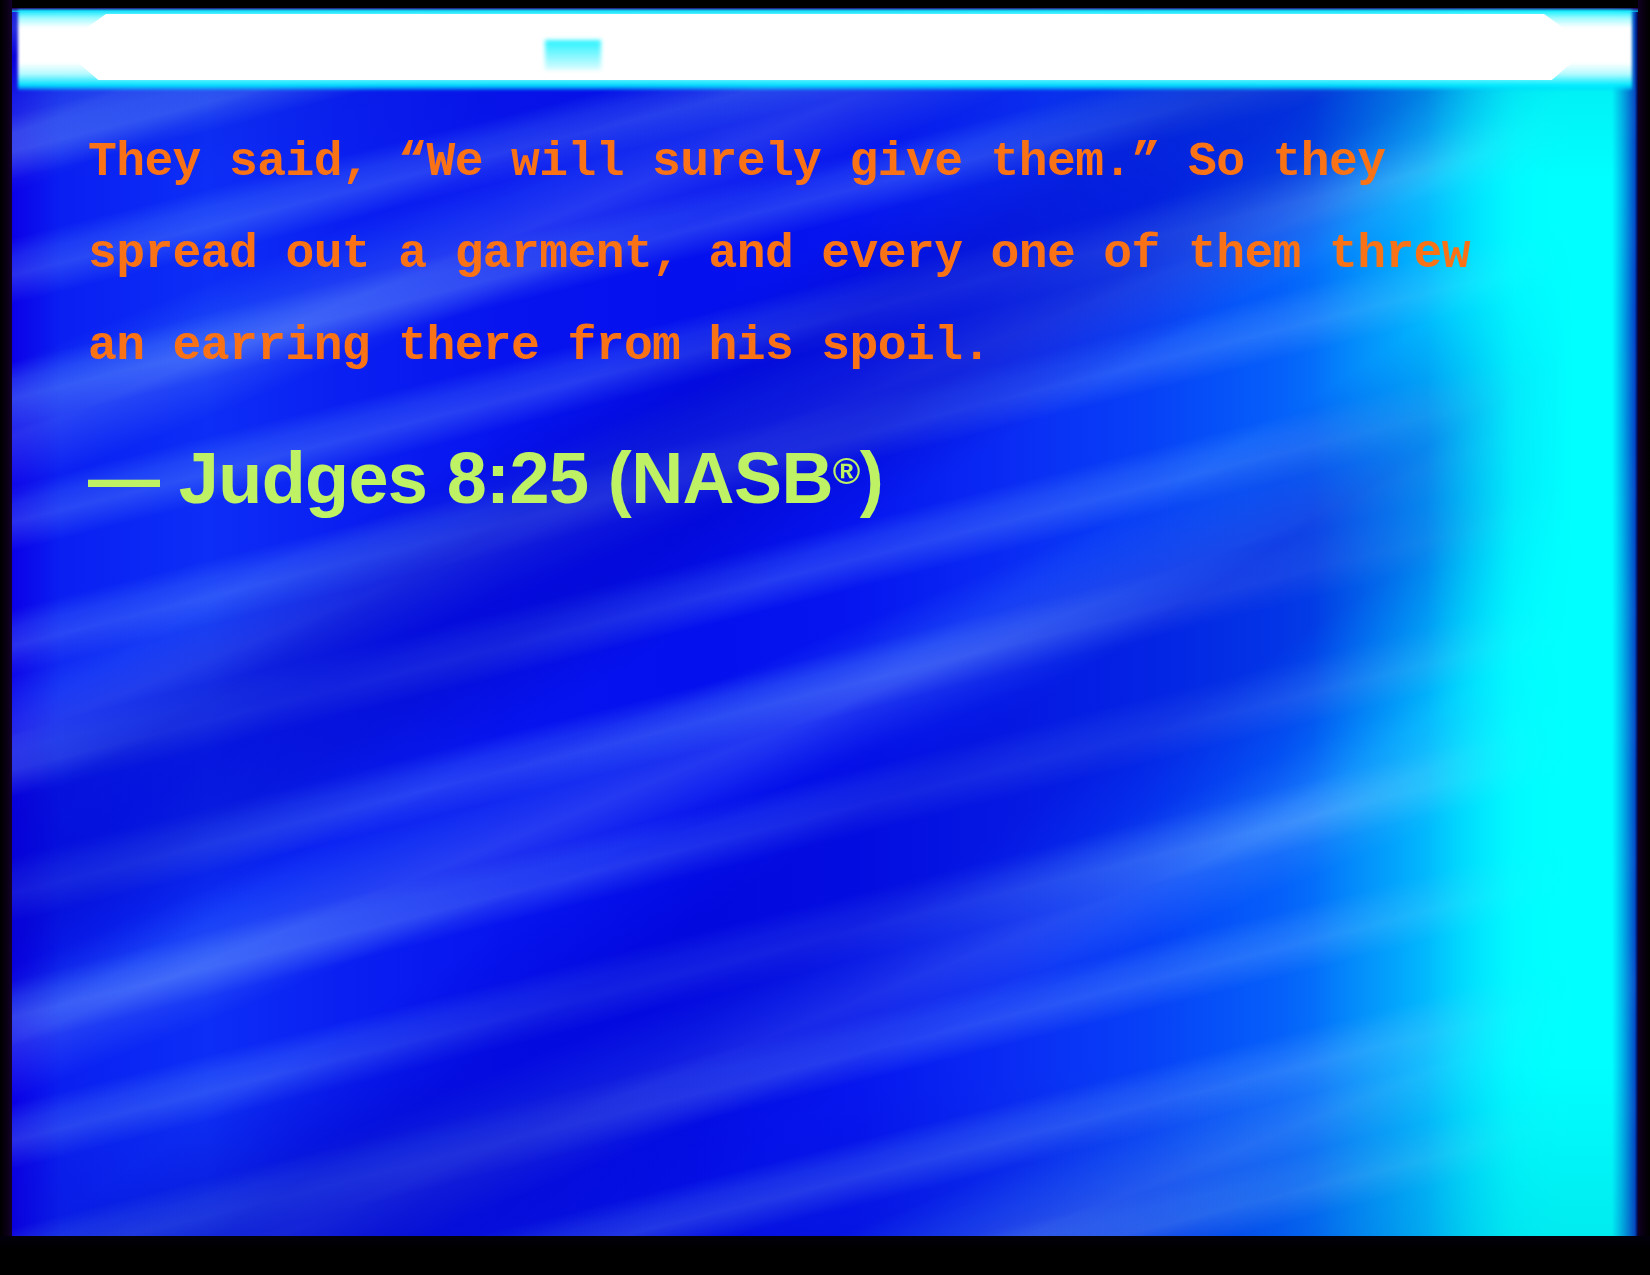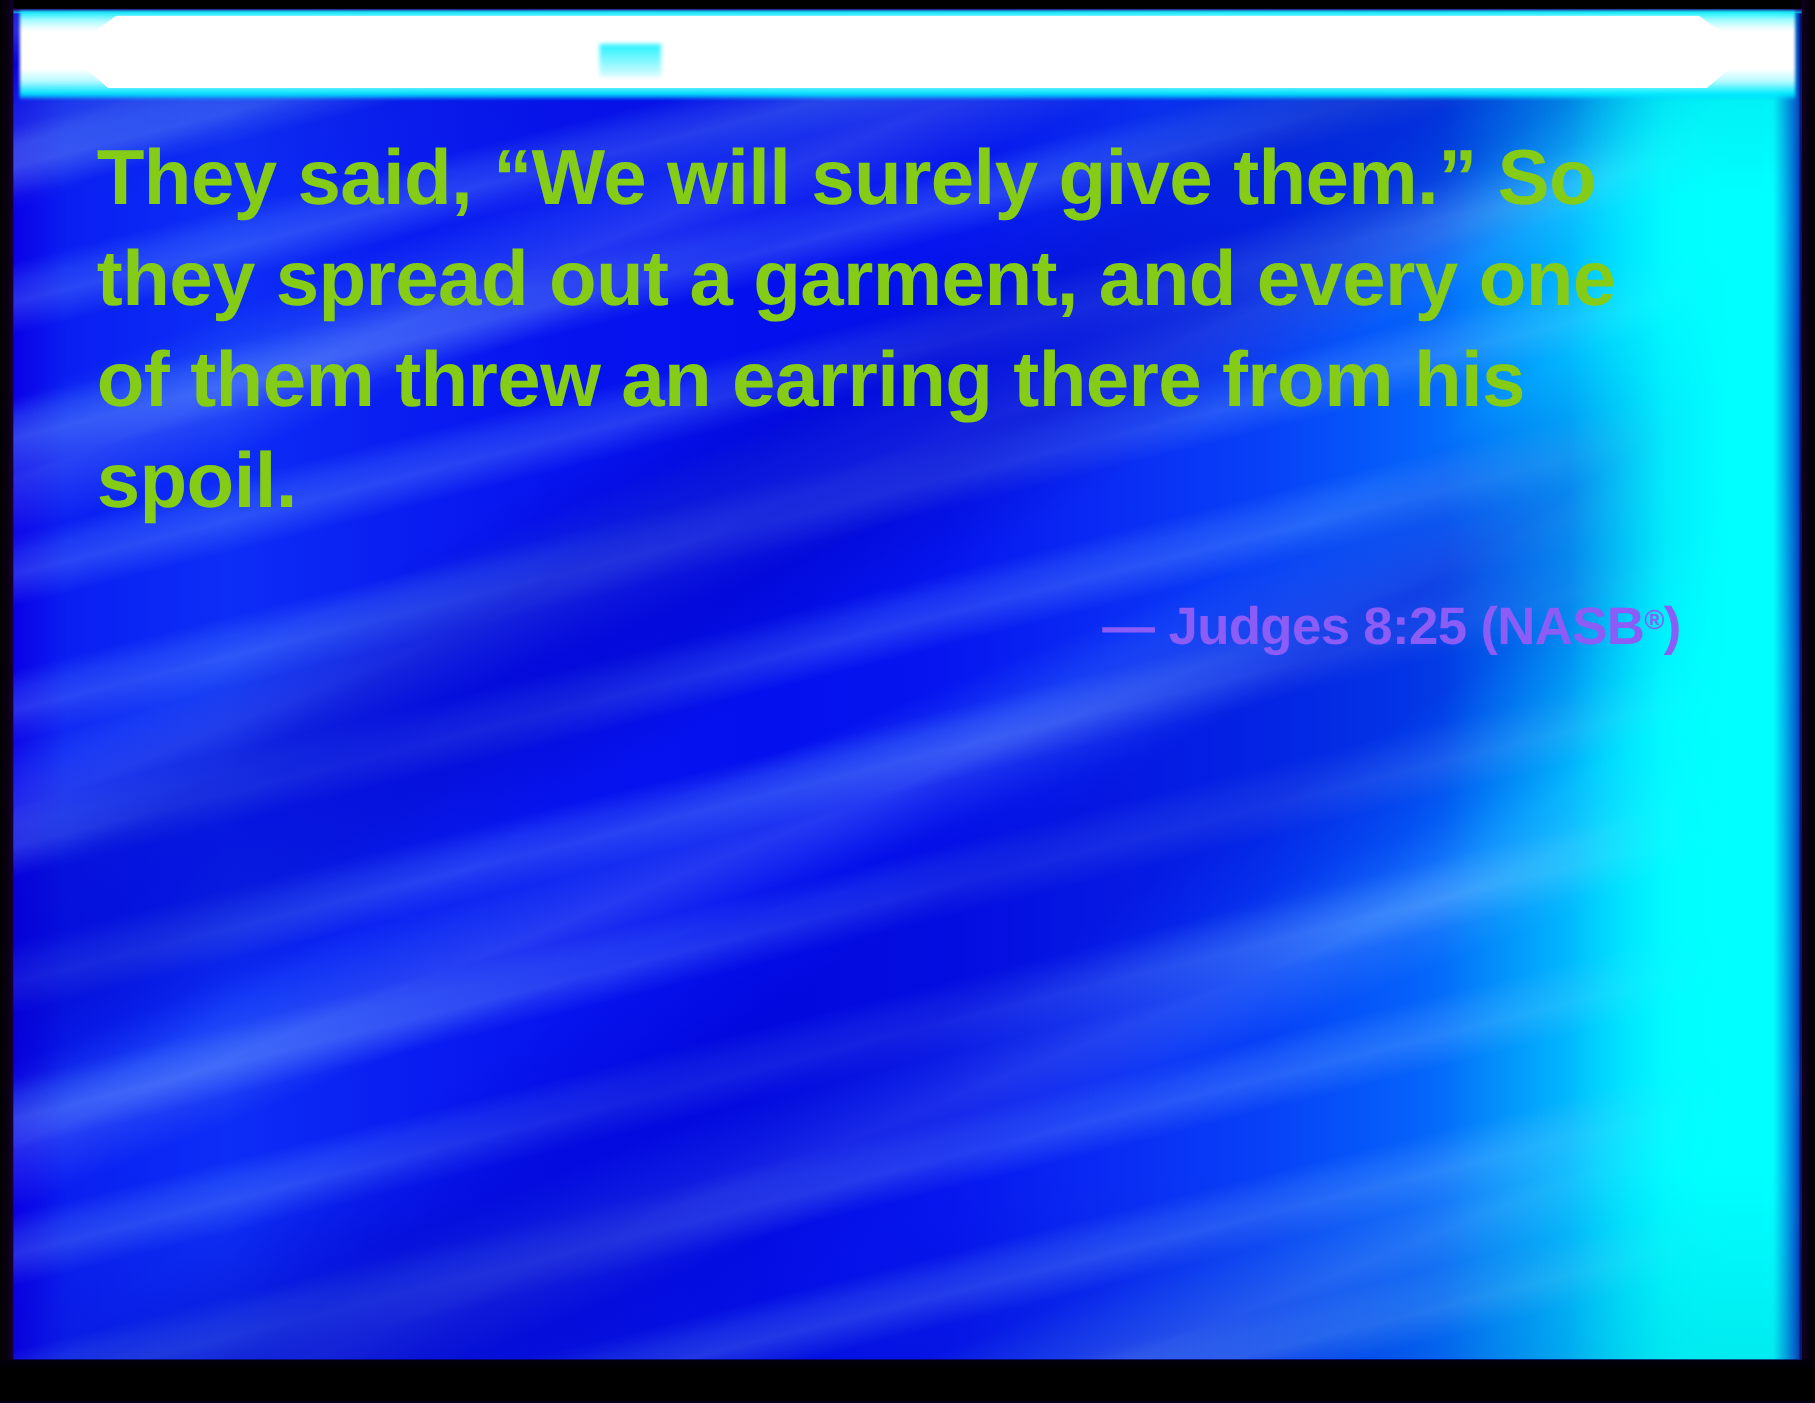--- a/index.html
+++ b/index.html
@@ -209,38 +209,37 @@
 
   
   .verse-block {
     position: absolute;
     left: 88px;
     top: 116px;
     width: 1440px;
   }
   .verse-text {
     margin: 0;
-    color: #84cc16;
-    font-family: Liberation Sans, sans-serif;
+    color: #f97316;
+    font-family: Liberation Mono, monospace;
     font-weight: bold;
-    font-size: 71px;
+    font-size: 48px;
     line-height: 92px;
     letter-spacing: -0.6px;
     text-align: left;
     white-space: pre-wrap;
   }
   .attribution {
     margin: 44px 0 0 0;
-    color: #8b5cf6;
+    color: #bef264;
     font-family: "Liberation Sans", sans-serif;
     font-weight: bold;
-    font-size: 48px;
+    font-size: 72px;
     line-height: 84px;
     letter-spacing: -0.6px;
-    text-align: right;
     white-space: nowrap;
   }
   .attribution .reg {
     font-size: 0.52em;
     vertical-align: 0.52em;
     line-height: 1;
   }
 
   
   .edge-top    { position:absolute; left:0; top:0;  width:1650px; height:8px;  background:#000; }

